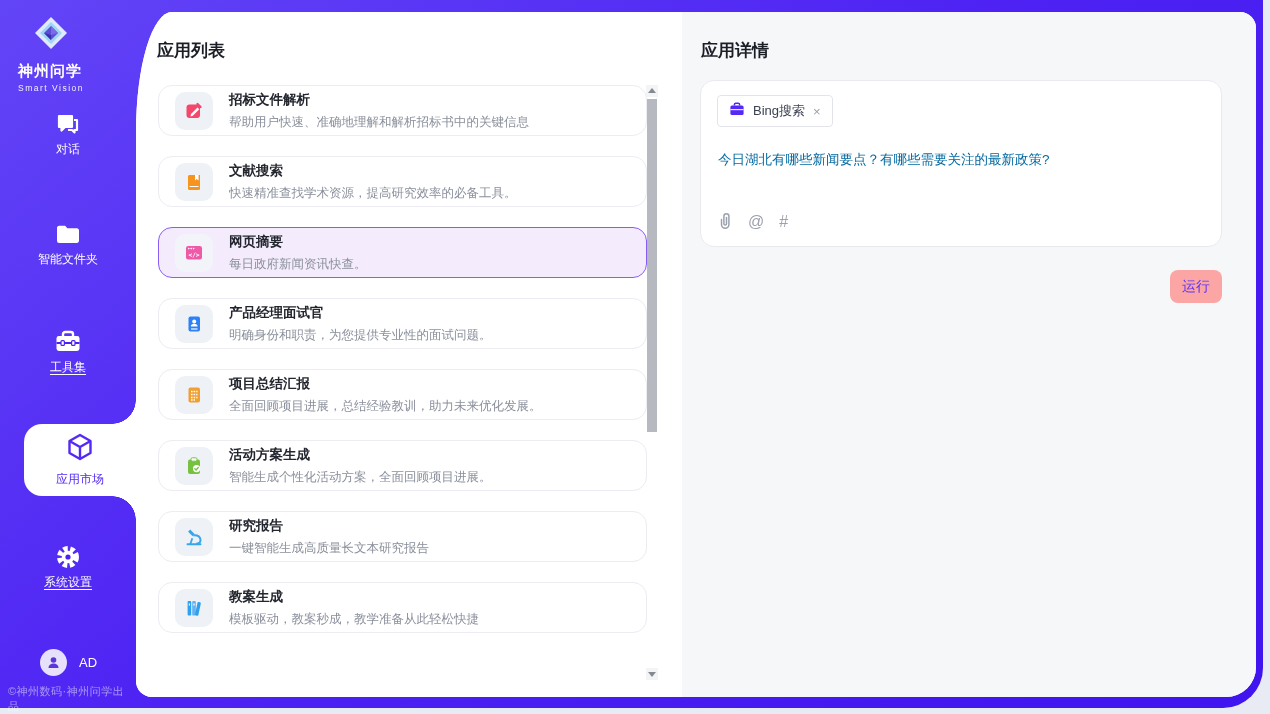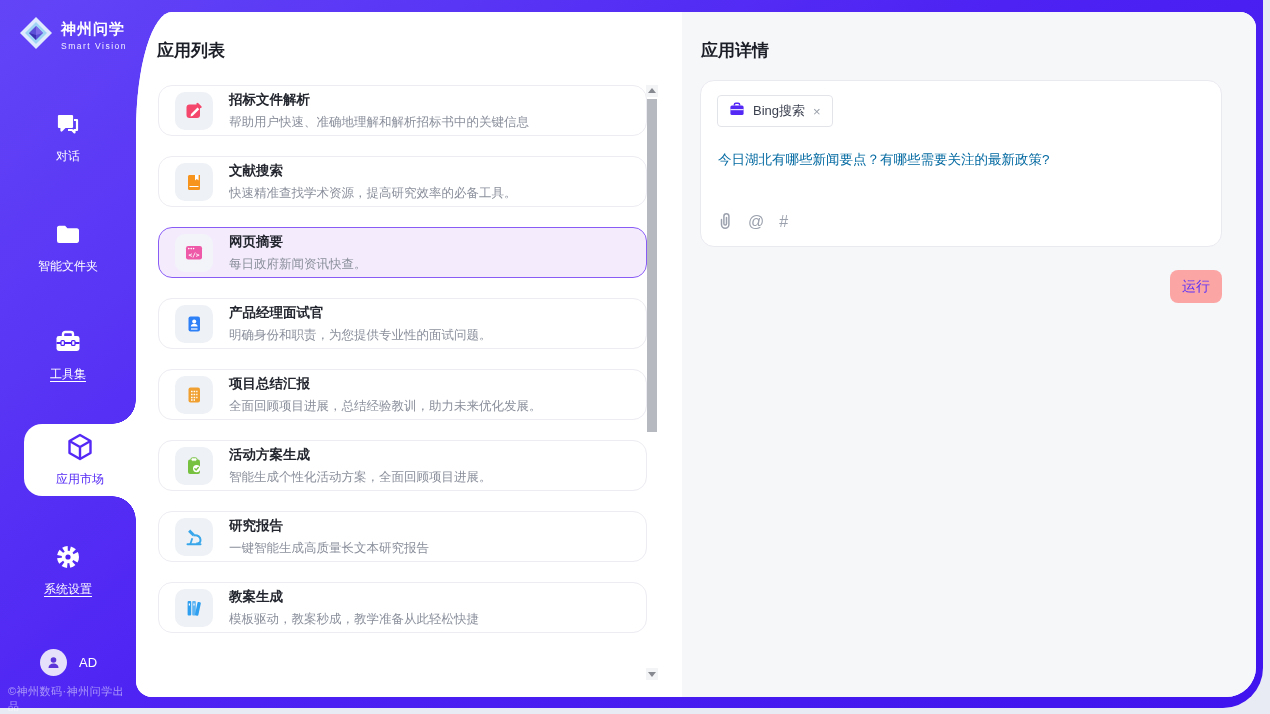--- a/index.html
+++ b/index.html
@@ -11,26 +11,26 @@
     overflow:hidden;
   }
   
   .purple-frame{
     position:absolute; left:0; top:0; width:1263px; height:708px;
     background:linear-gradient(140deg,#6345f7 0%,#4d22f3 48%,#3f14ee 100%);
     border-radius:0 0 40px 0;
   }
   
   .sidebar{ position:absolute; left:0; top:0; width:136px; height:100%; color:#fff; }
-  .logo{ position:absolute; left:18px; top:15px; display:flex; align-items:center; gap:7px; }
+  .logo{ position:absolute; left:18px; top:15px; display:flex; align-items:center; gap:7px;flex-direction:column; }
   .logo-text .brand-name{ font-size:15px; font-weight:bold; letter-spacing:1px; }
   .logo-text .brand-sub{ font-size:8.5px; letter-spacing:1.5px; opacity:.92; margin-top:2px; }
   .nav-item{
     position:absolute; left:0; width:136px; display:flex; flex-direction:column;
-    align-items:center; gap:7px; font-size:12px; cursor:pointer;
+    align-items:center; font-size:12px; cursor:pointer;
   }
   .nav-item .nav-label{ color:#fff; }
   .nav-label.underlined{ text-decoration:underline; text-underline-offset:3px; }
   
   .active-tab{
     position:absolute; left:24px; top:424px; width:112px; height:72px;
     background:#fff; border-radius:18px 0 0 18px; cursor:pointer;
     display:flex; flex-direction:column; align-items:center; justify-content:center; gap:5px;
   }
   .active-tab::before{

